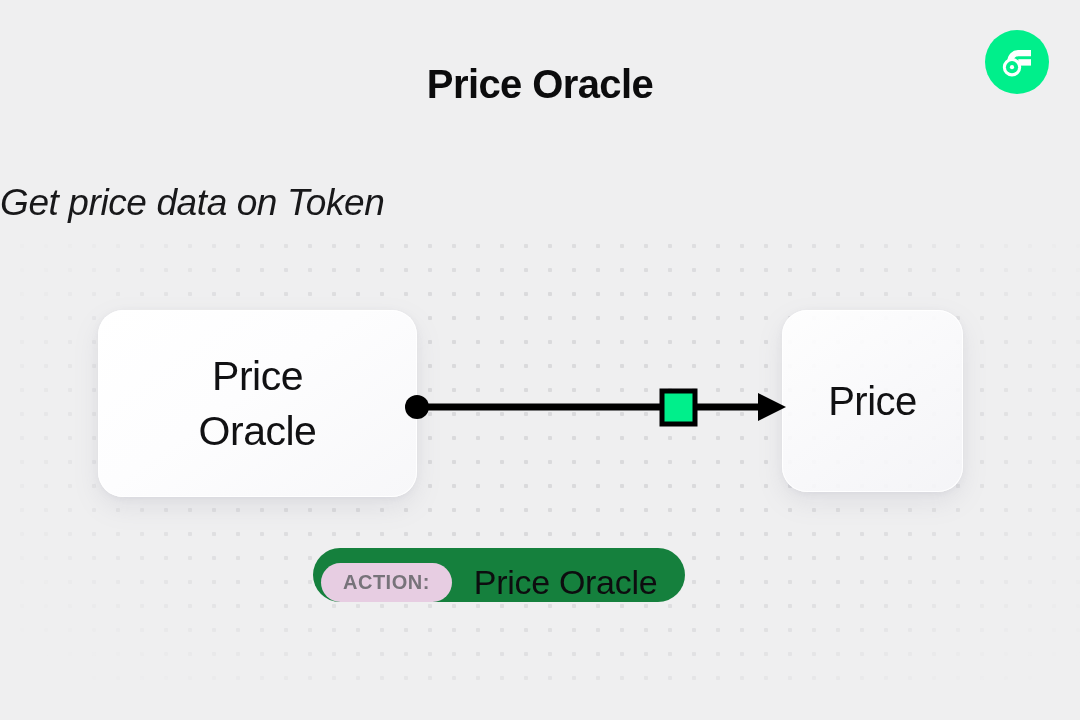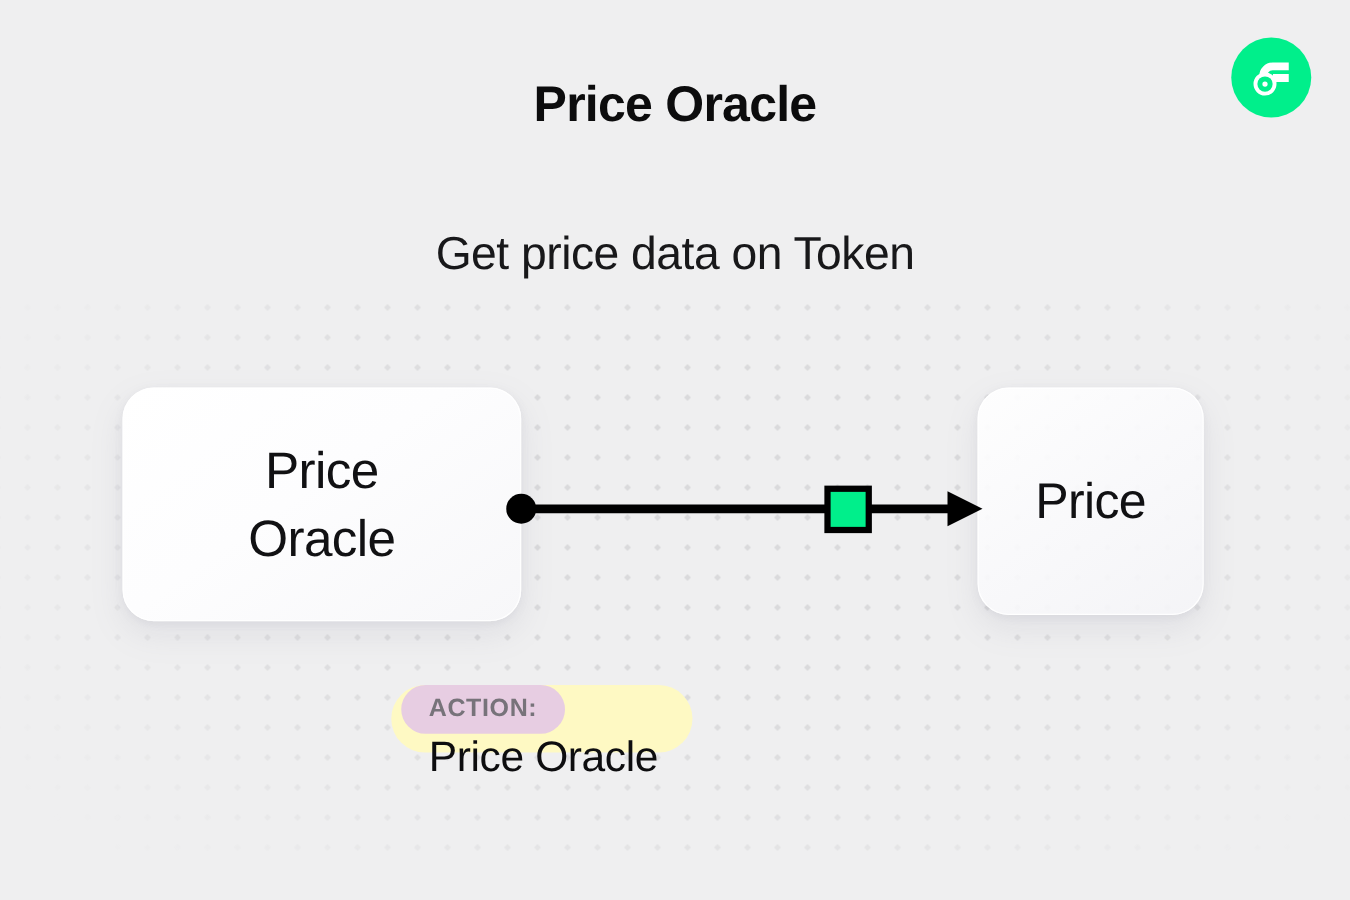--- a/index.html
+++ b/index.html
@@ -37,25 +37,26 @@
     text-align:center;
     font-size:40px;
     font-weight:bold;
     letter-spacing:-0.6px;
     color:#0c0c0d;
   }
 
   #page-subtitle {
     position:absolute;
     left:0; top:182px; width:1080px;
-    text-align:center;
+    text-align:left;
     font-size:37px;
     font-weight:400;
     letter-spacing:-0.4px;
     color:#18181a;
+    font-style:italic;
   }
 
   
   #flow-logo {
     position:absolute;
     right:31px; top:30px;
     width:64px; height:64px;
     border-radius:50%;
     background:#00ef8b;
     display:flex; align-items:center; justify-content:center;
@@ -98,25 +99,24 @@
 
   
   #connector { position:absolute; left:400px; top:383px; width:395px; height:48px; }
 
   
   #action-pill {
     position:absolute;
     left:313px; top:548px;
     height:54px;
     display:flex;
-    align-items:flex-start;
-    background:#fef9c3;
+    align-items:flex-end;
+    background:#15803d;
     border-radius:27px;
     padding:0 28px 0 8px;
-    flex-direction:column;
   }
   #action-badge {
     background:#e7cde2;
     color:#77737a;
     font-size:20px;
     font-weight:bold;
     letter-spacing:0.5px;
     border-radius:20px;
     padding:9px 22px 10px 22px;
     line-height:1;

